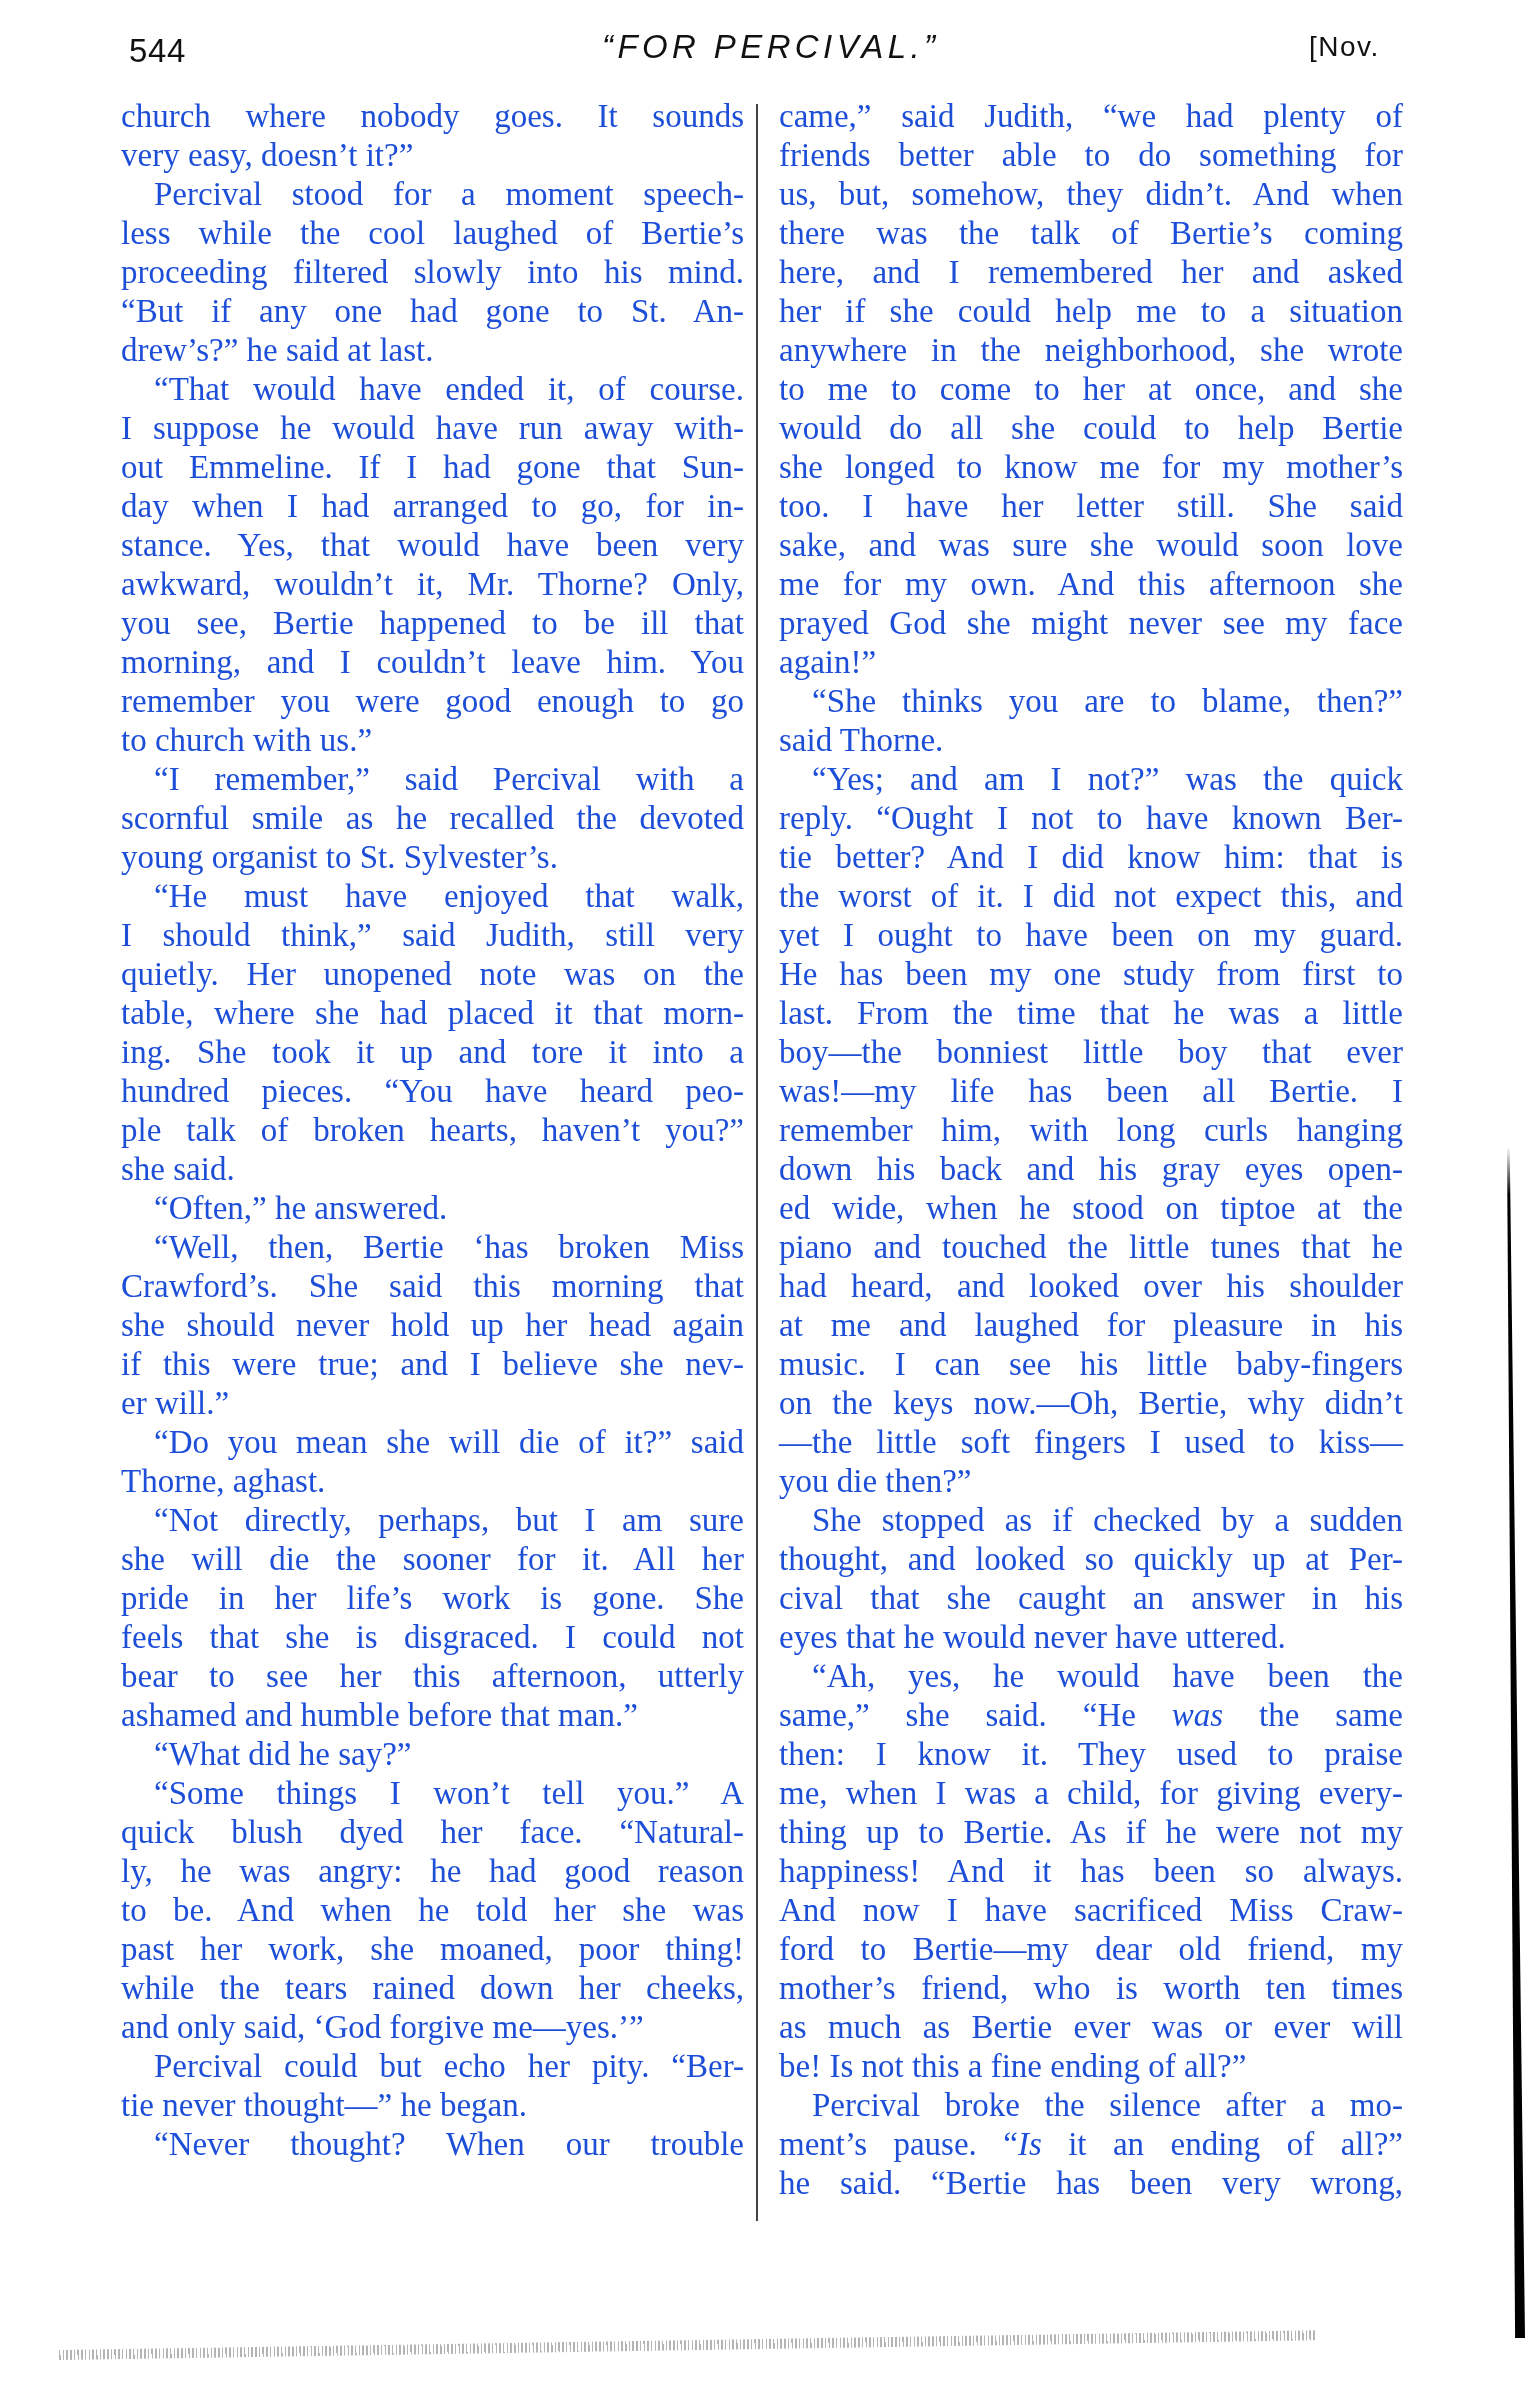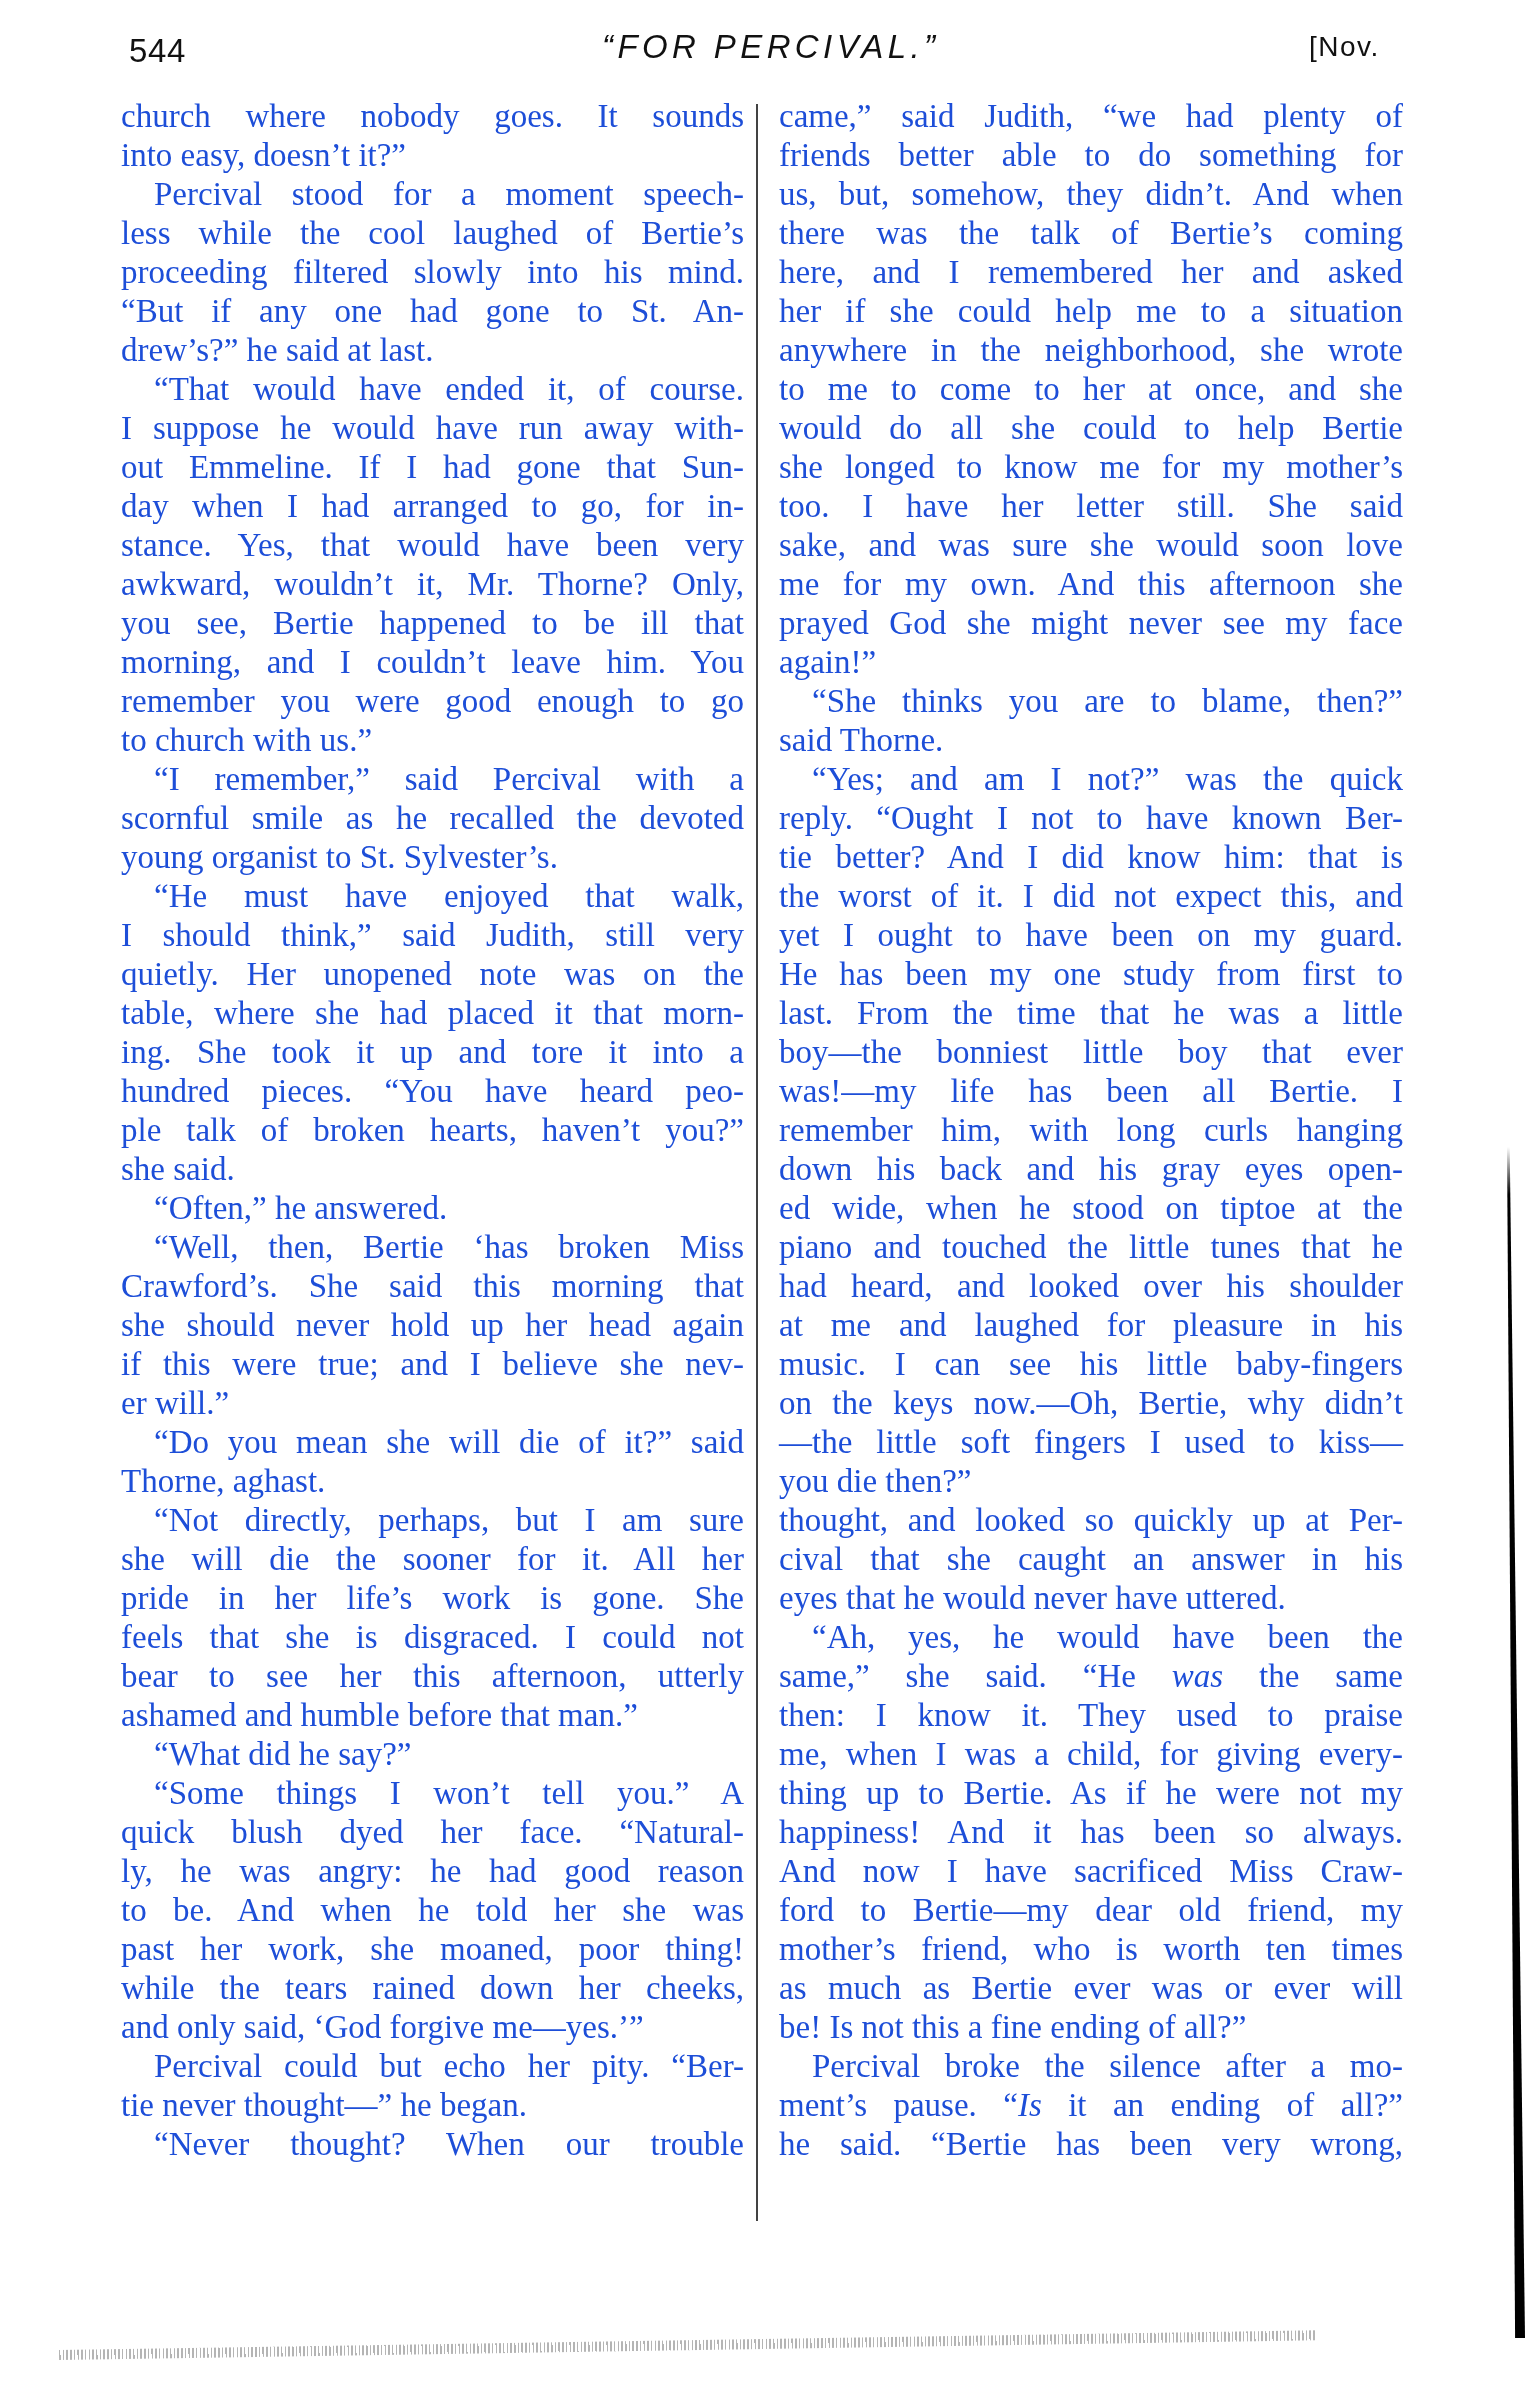--- a/index.html
+++ b/index.html
@@ -29,21 +29,21 @@
 
 <div class="page">
   <div class="running-head">
     <span class="page-num">544</span>
     <span class="head-title">“FOR PERCIVAL.”</span>
     <span class="head-month">[Nov.</span>
   </div>
 
   <div class="col left" id="col-left">
       <span class="line">church where nobody goes.  It sounds</span>
-      <span class="line last">into easy, doesn’t it?”</span>
+      <span class="line last">very easy, doesn’t it?”</span>
       <span class="line indent">Percival stood for a moment speech-</span>
       <span class="line">less while the cool laughed of Bertie’s</span>
       <span class="line">proceeding filtered slowly into his mind.</span>
       <span class="line">“But if any one had gone to St. An-</span>
       <span class="line last">drew’s?” he said at last.</span>
       <span class="line indent">“That would have ended it, of course.</span>
       <span class="line">I suppose he would have run away with-</span>
       <span class="line">out Emmeline.  If I had gone that Sun-</span>
       <span class="line">day when I had arranged to go, for in-</span>
       <span class="line">stance.  Yes, that would have been very</span>
@@ -120,20 +120,21 @@
       <span class="line">remember him, with long curls hanging</span>
       <span class="line">down his back and his gray eyes open-</span>
       <span class="line">ed wide, when he stood on tiptoe at the</span>
       <span class="line">piano and touched the little tunes that he</span>
       <span class="line">had heard, and looked over his shoulder</span>
       <span class="line">at me and laughed for pleasure in his</span>
       <span class="line">music.  I can see his little baby-fingers</span>
       <span class="line">on the keys now.—Oh, Bertie, why didn’t</span>
       <span class="line">—the little soft fingers I used to kiss—</span>
       <span class="line last">you die then?”</span>
+      <span class="line indent">She stopped as if checked by a sudden</span>
       <span class="line">thought, and looked so quickly up at Per-</span>
       <span class="line">cival that she caught an answer in his</span>
       <span class="line last">eyes that he would never have uttered.</span>
       <span class="line indent">“Ah, yes, he would have been the</span>
       <span class="line"><span>same,” she said.  “He </span><em>was</em><span> the same</span></span>
       <span class="line">then: I know it.  They used to praise</span>
       <span class="line">me, when I was a child, for giving every-</span>
       <span class="line">thing up to Bertie.  As if he were not my</span>
       <span class="line">happiness!  And it has been so always.</span>
       <span class="line">And now I have sacrificed Miss Craw-</span>

